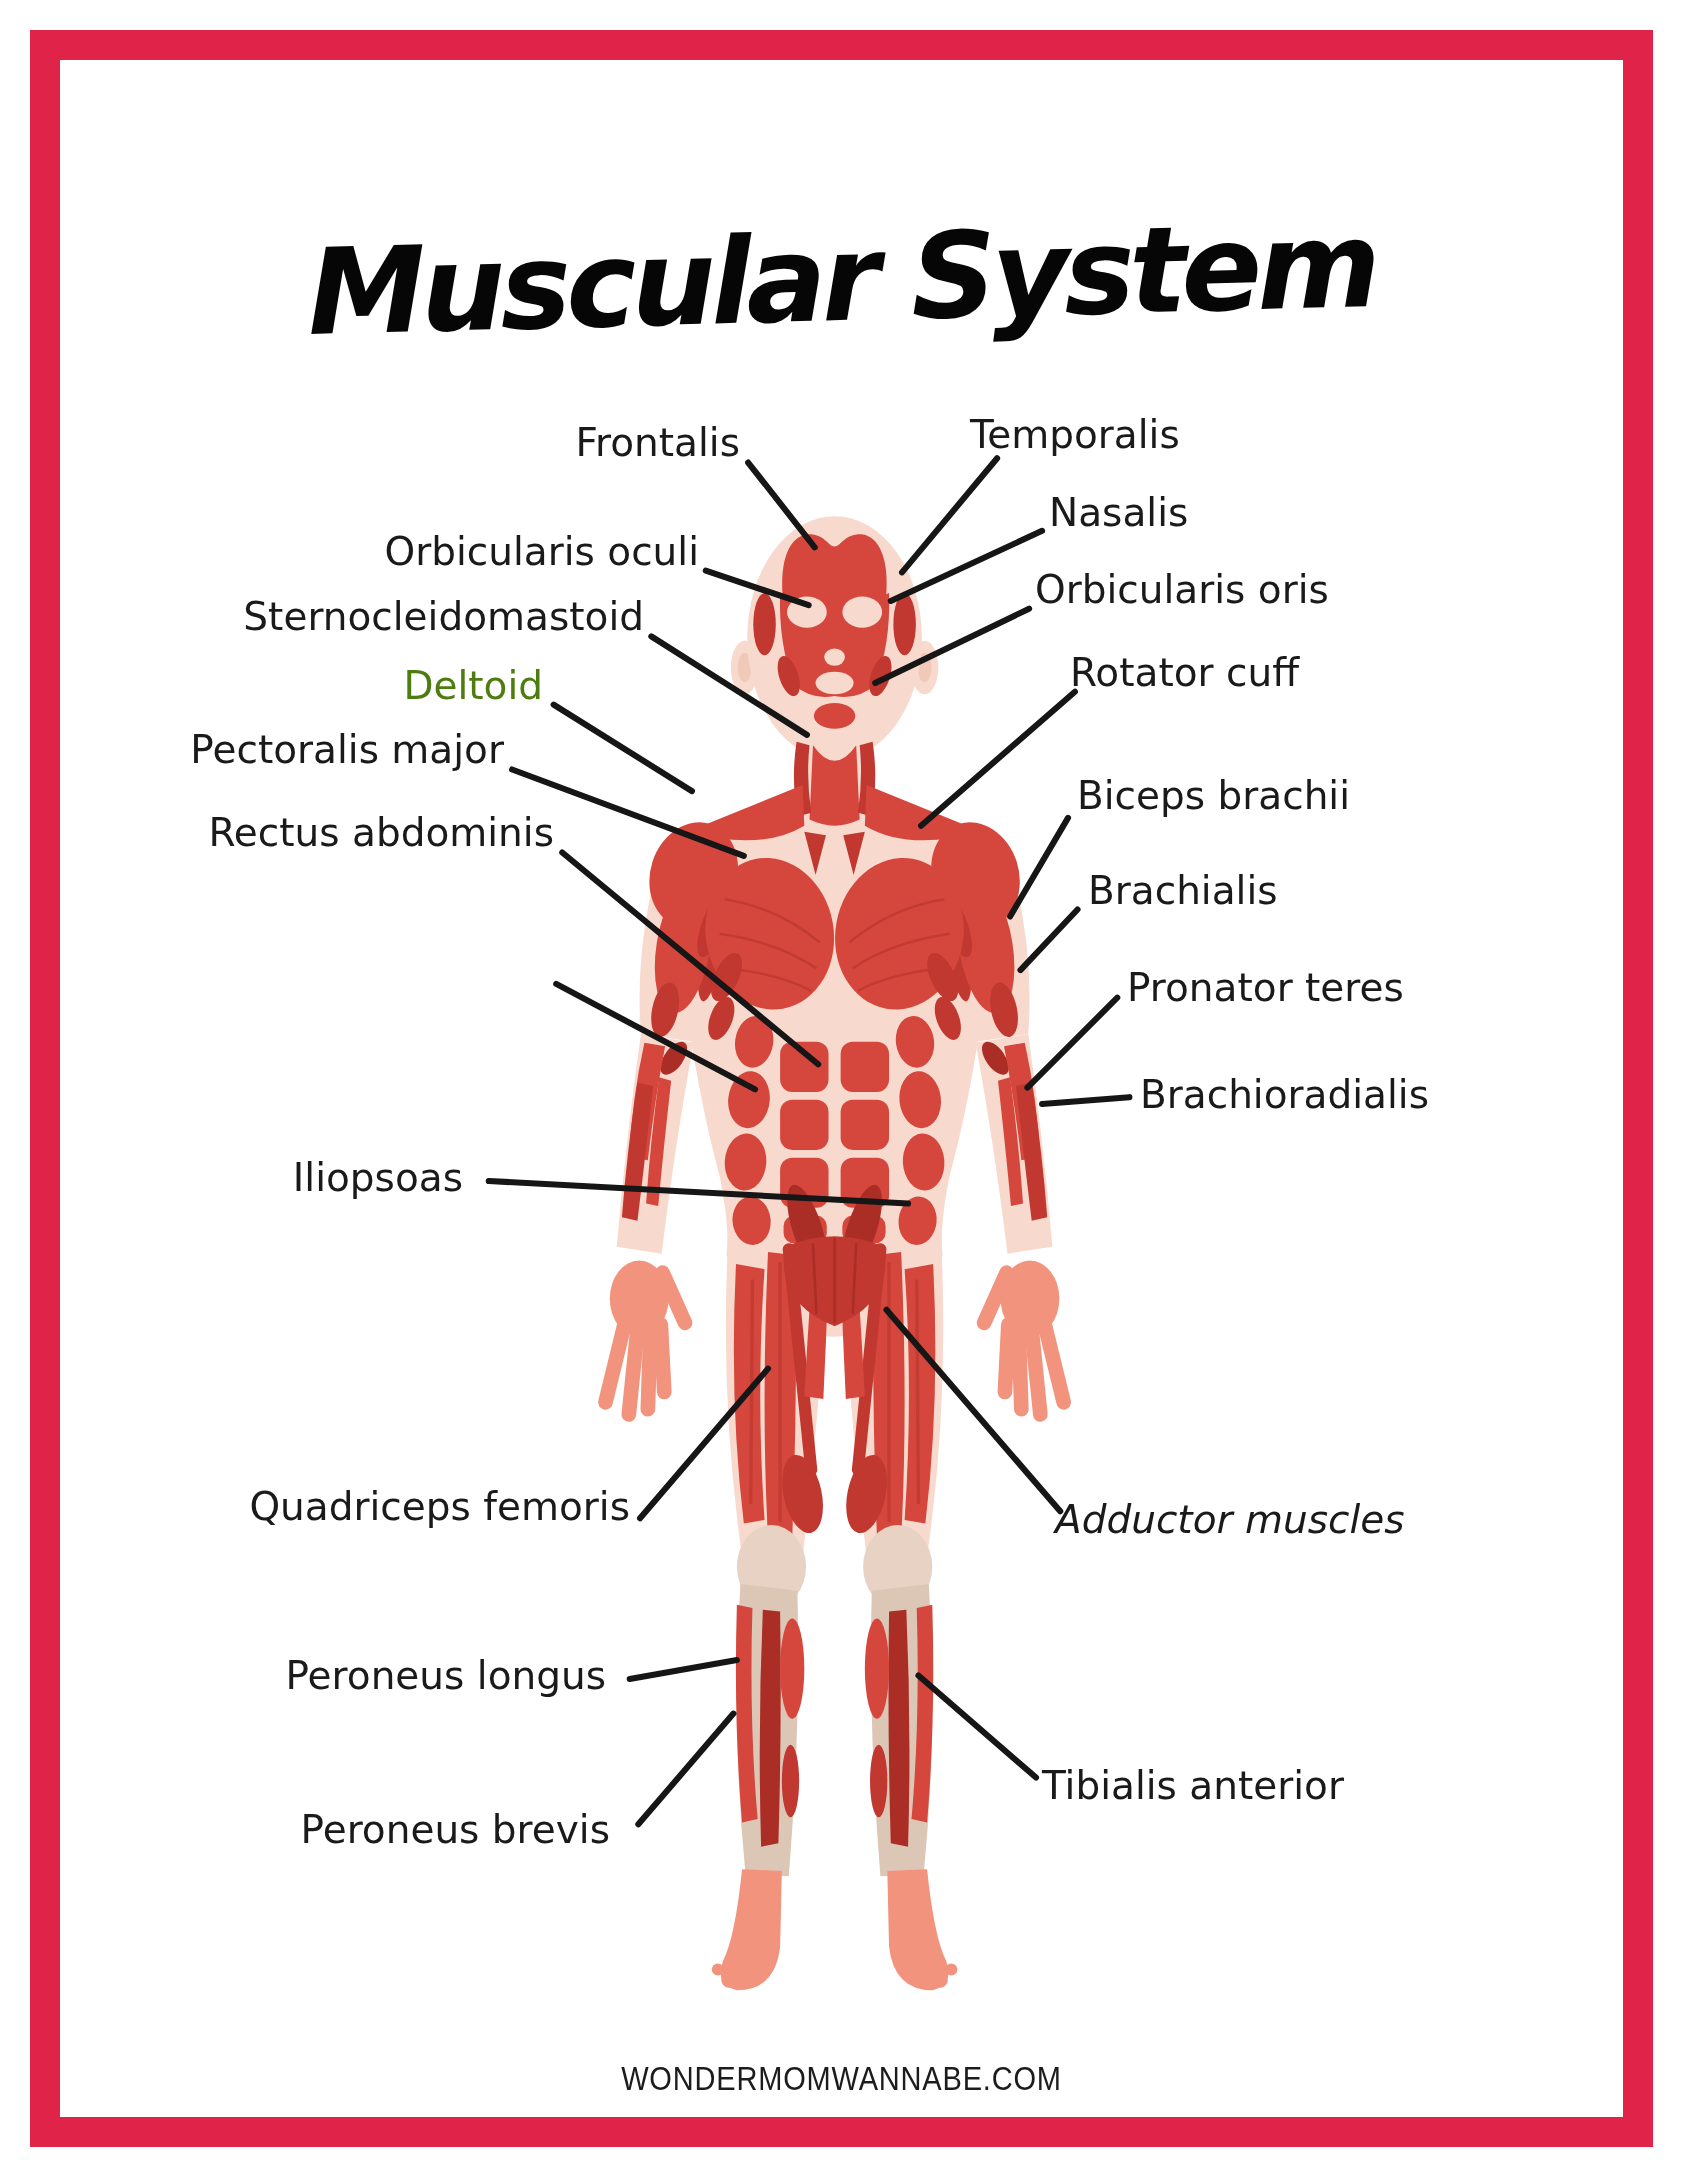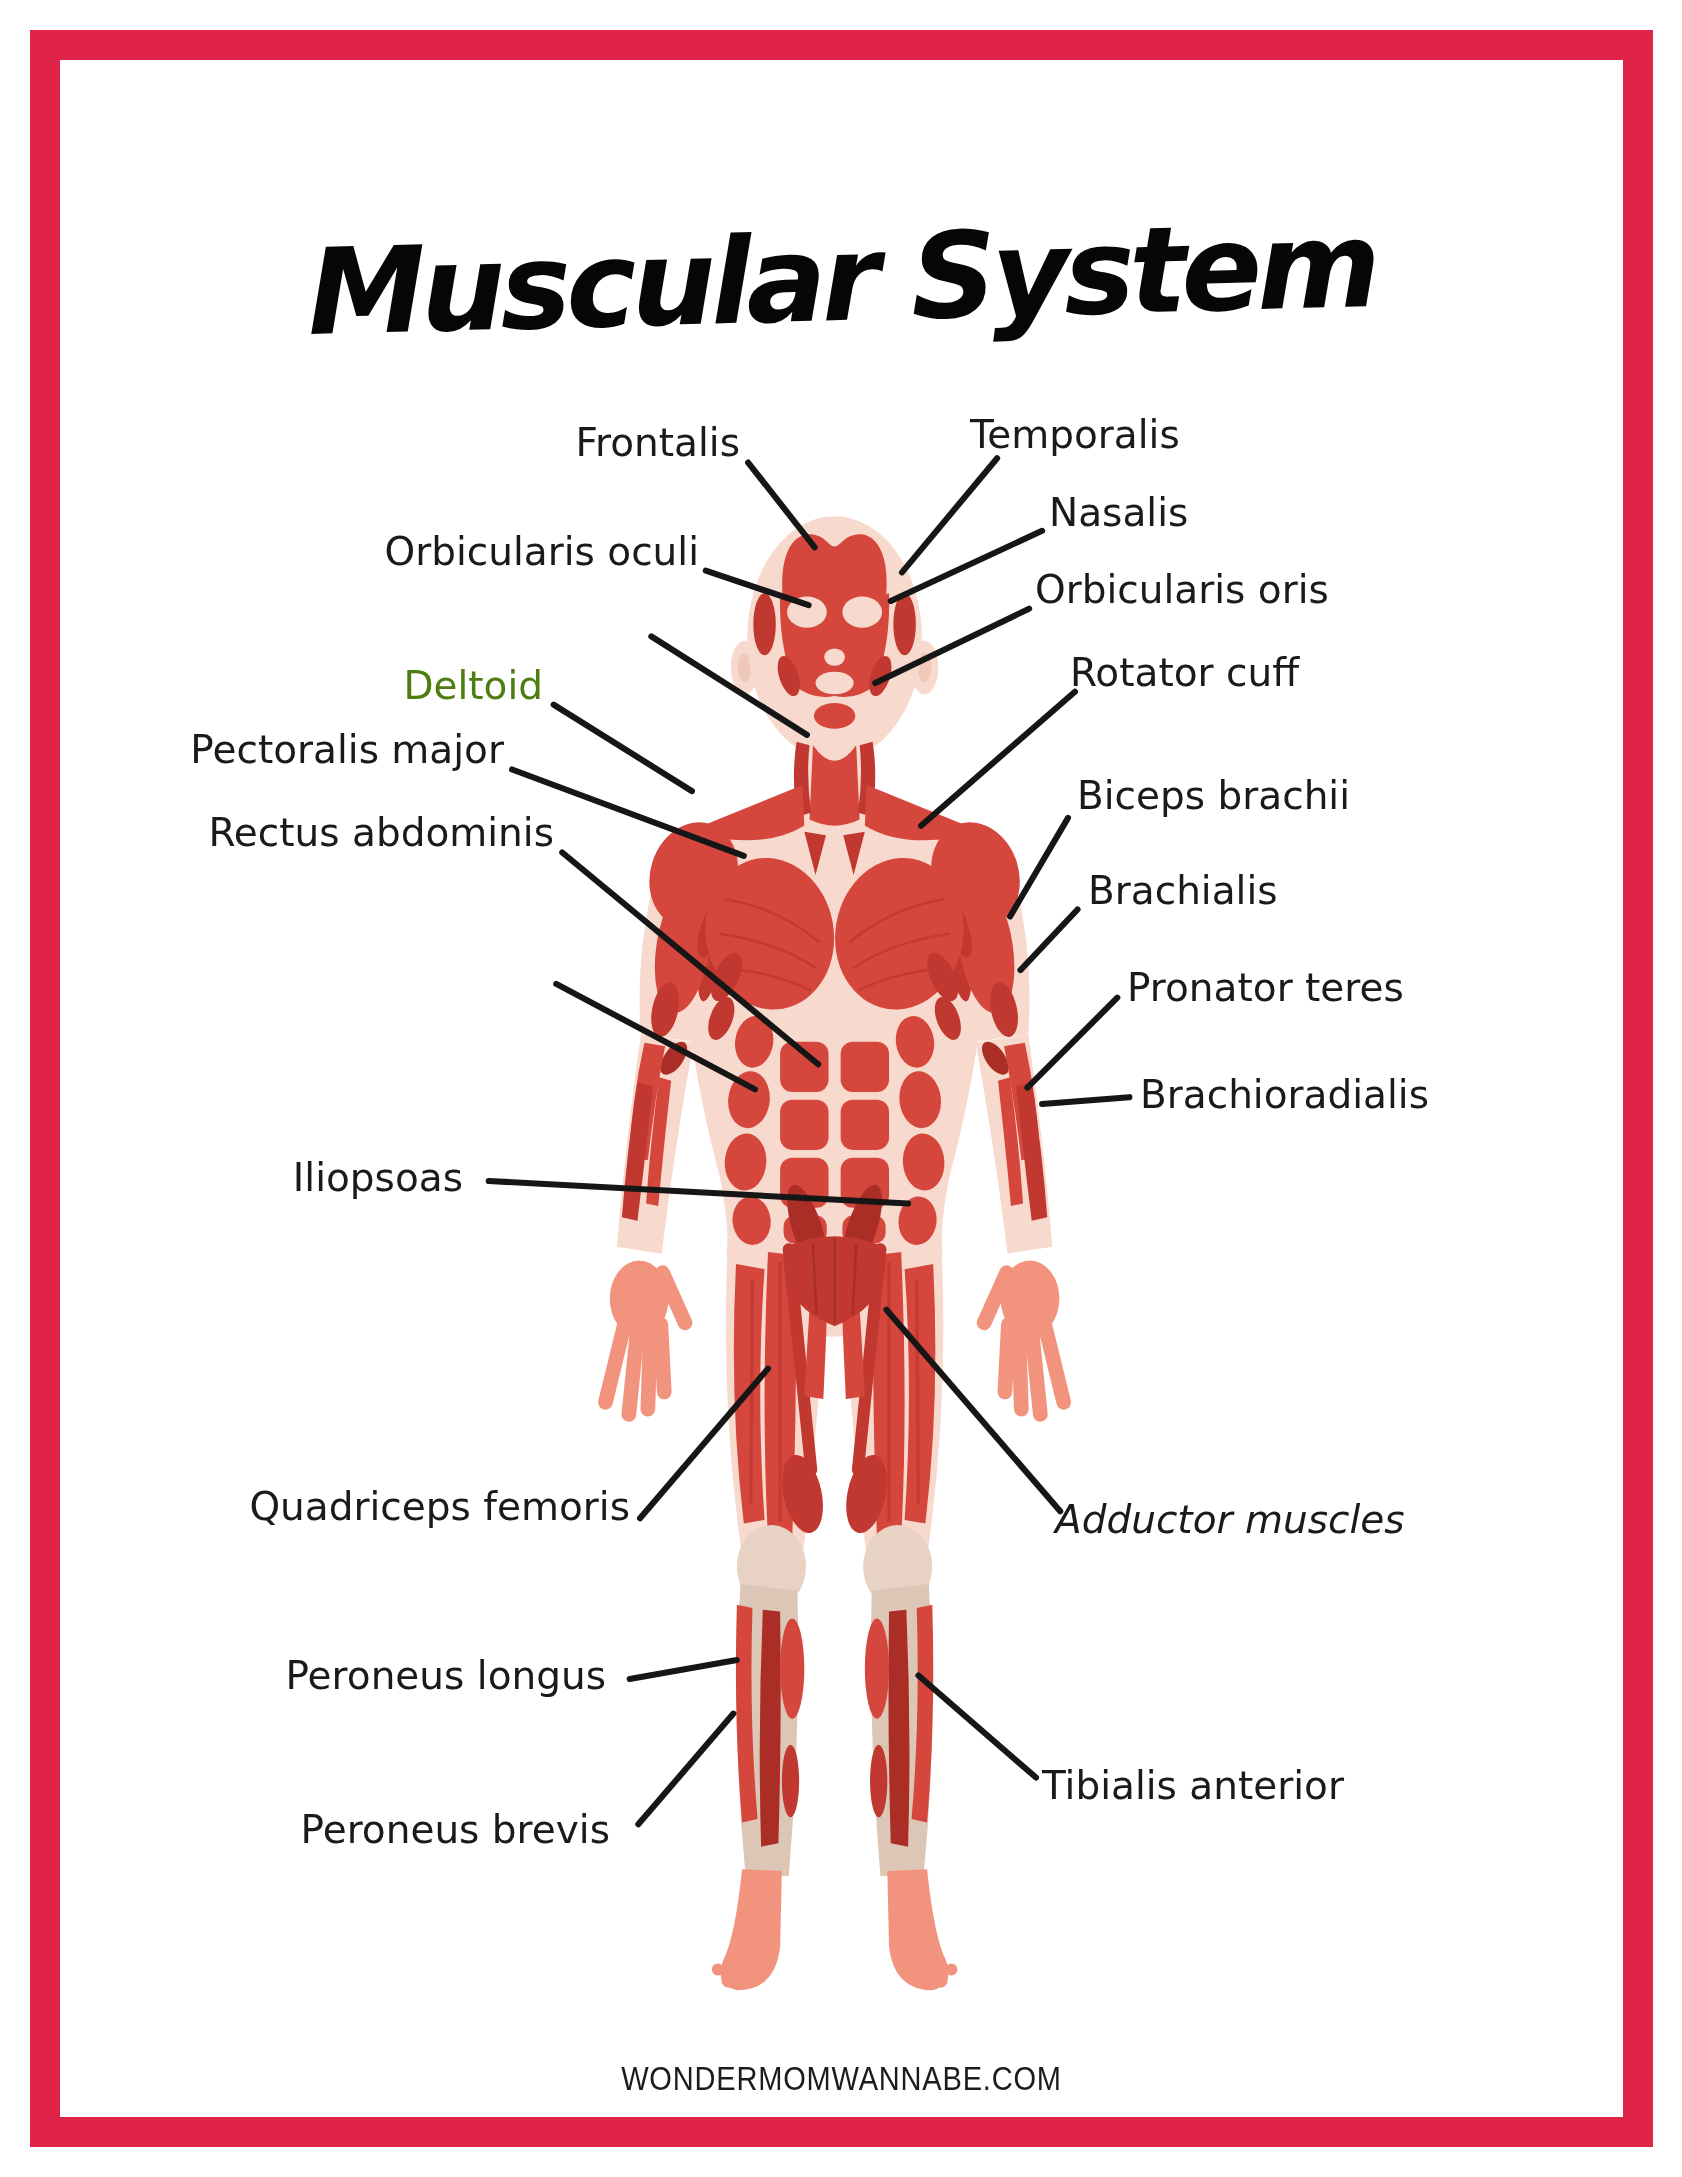--- a/index.html
+++ b/index.html
@@ -191,20 +191,21 @@
       <line x1="1246" y1="1052" x2="1180" y2="1122" stroke="#161616" stroke-width="7" stroke-linecap="round"></line>
       <line x1="1292" y1="1154" x2="1188" y2="1258" stroke="#161616" stroke-width="7" stroke-linecap="round"></line>
       <line x1="1306" y1="1269" x2="1205" y2="1277" stroke="#161616" stroke-width="7" stroke-linecap="round"></line>
       <line x1="1226" y1="1748" x2="1025" y2="1515" stroke="#161616" stroke-width="7" stroke-linecap="round"></line>
       <line x1="1198" y1="2056" x2="1062" y2="1938" stroke="#161616" stroke-width="7" stroke-linecap="round"></line>
     </svg>
 
   <div id="labels-layer">
       <div class="muscle-label" style="color: rgb(26, 26, 26); top: 419px; right: 943px; text-align: right;">Frontalis</div>
       <div class="muscle-label" style="color: rgb(26, 26, 26); top: 528px; right: 984px; text-align: left;">Orbicularis oculi</div>
+      <div class="muscle-label" style="color: rgb(26, 26, 26); top: 593px; right: 1039px; text-align: right;">Sternocleidomastoid</div>
       <div class="muscle-label" style="color: #4d7c0f; top: 662px; right: 1140px; text-align: right;">Deltoid</div>
       <div class="muscle-label" style="color: rgb(26, 26, 26); top: 726px; right: 1179px; text-align: right;">Pectoralis major</div>
       <div class="muscle-label" style="color: rgb(26, 26, 26); top: 809px; right: 1129px; text-align: center;">Rectus abdominis</div>
       <div class="muscle-label" style="color: rgb(26, 26, 26); top: 1154px; right: 1220px; text-align: right;">Iliopsoas</div>
       <div class="muscle-label" style="color: rgb(26, 26, 26); top: 1483px; right: 1053px; text-align: right;">Quadriceps femoris</div>
       <div class="muscle-label" style="color: rgb(26, 26, 26); top: 1652px; right: 1077px; text-align: right;">Peroneus longus</div>
       <div class="muscle-label" style="color: rgb(26, 26, 26); top: 1806px; right: 1073px; text-align: right;">Peroneus brevis</div>
       <div class="muscle-label" style="color: rgb(26, 26, 26); top: 411px; left: 970px;">Temporalis</div>
       <div class="muscle-label" style="color: rgb(26, 26, 26); top: 489px; left: 1049px;">Nasalis</div>
       <div class="muscle-label" style="color: rgb(26, 26, 26); top: 566px; left: 1035px;">Orbicularis oris</div>

